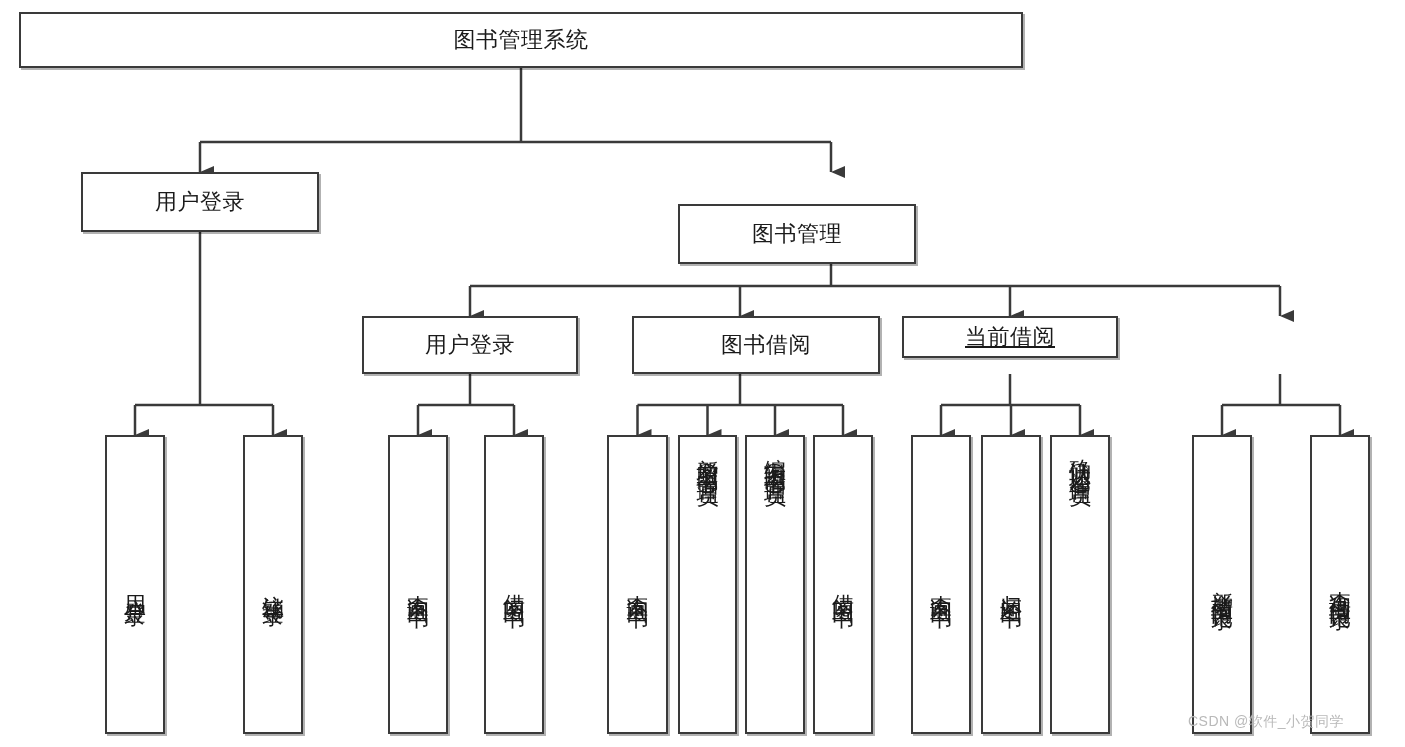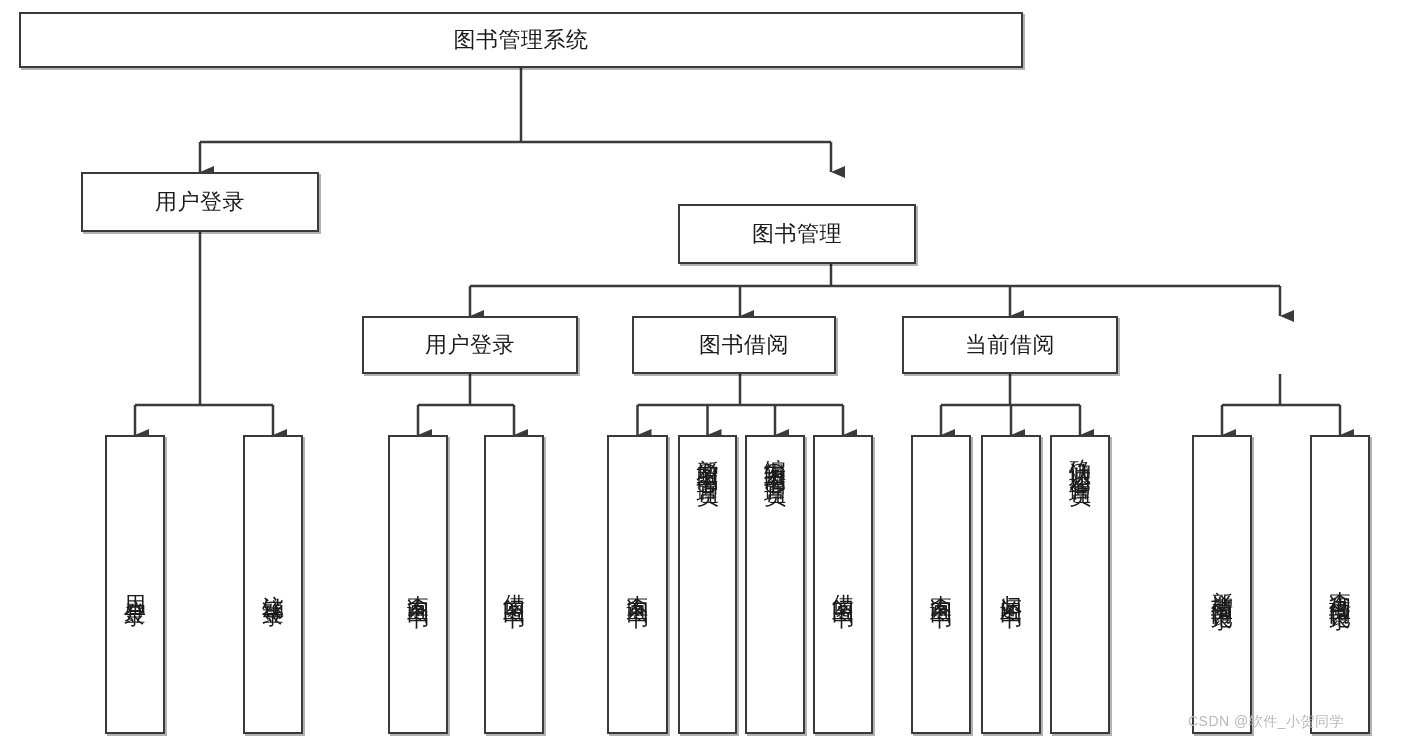--- a/index.html
+++ b/index.html
@@ -136,25 +136,25 @@
   </div>
 
   <div class="node h" style="left:678px; top:172px; width:238px; height:60px;margin-top:32px;">
     <span class="lbl">图书管理</span>
   </div>
 
   <div class="node h" style="left:362px; top:316px; width:216px; height:58px;">
     <span class="lbl">用户登录</span>
   </div>
 
-  <div class="node h" style="left:632px; top:316px; width:204px; height:58px;padding-left:20px;">
+  <div class="node h" style="left:632px; top:316px; width:248px; height:58px;padding-left:20px;">
     <span class="lbl">图书借阅</span>
   </div>
 
-  <div class="node h" style="left:902px; top:316px; width:216px; height:58px;">
+  <div class="node h" style="left:902px; top:316px; width:216px; height:42px;text-decoration:underline;">
     <span class="lbl">当前借阅</span>
   </div>
 
 
   <div class="node v mid" style="left:105px; top:435px; width:60px; height:299px;">
     <span class="lbl">用户登录</span>
   </div>
 
   <div class="node v mid" style="left:243px; top:435px; width:60px; height:299px;">
     <span class="lbl">注销登录</span>

